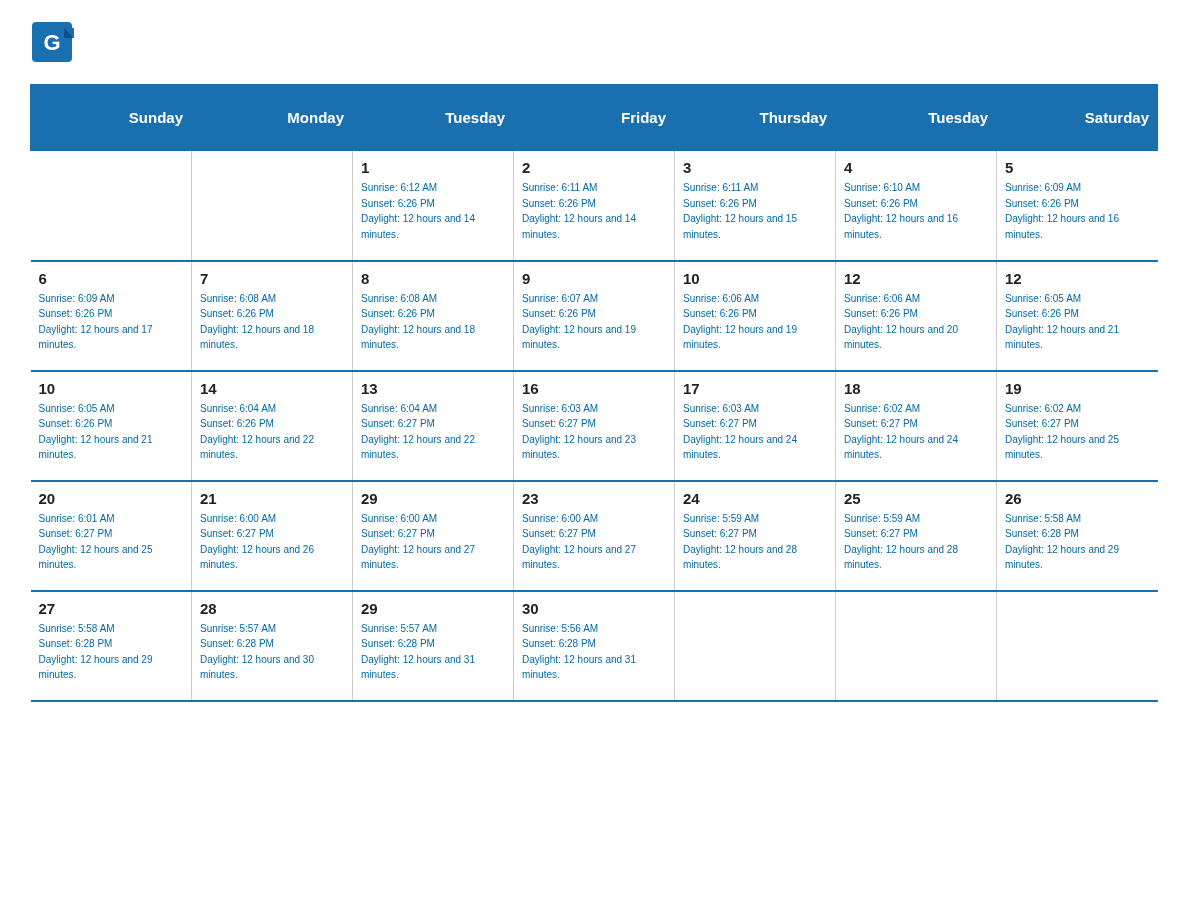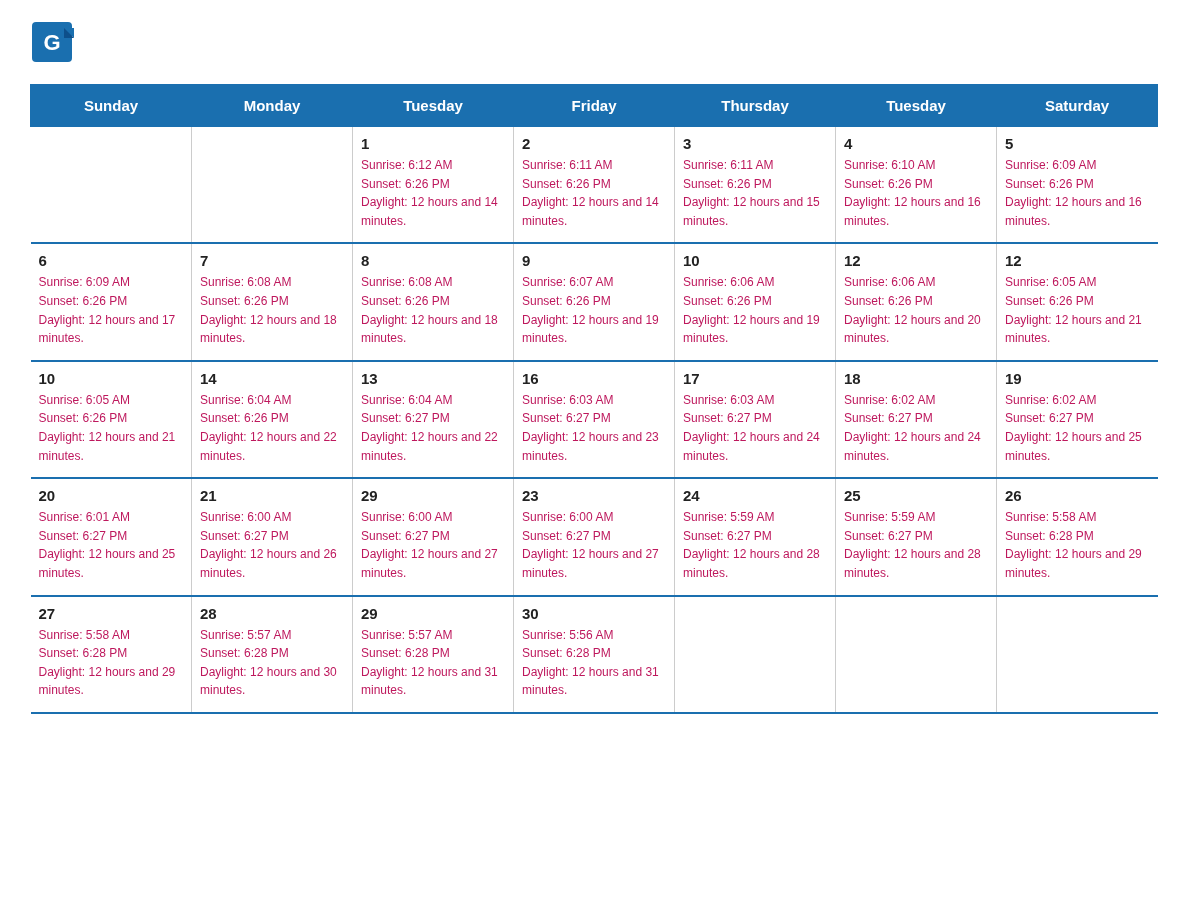--- a/index.html
+++ b/index.html
@@ -44,22 +44,22 @@
       border-collapse: collapse;
       table-layout: fixed;
     }
     thead tr {
       background-color: #1a6faf;
     }
     thead th {
       color: #fff;
       font-size: 15px;
       font-weight: 600;
-      padding: 12px 8px;
-      text-align: center;
+      padding: 24px 8px;
+      text-align: right;
       border: 1px solid #1a6faf;
     }
     tbody tr {
       border-bottom: 2px solid #1a6faf;
     }
     tbody td {
       vertical-align: top;
       padding: 8px 8px 12px 8px;
       font-size: 13px;
       color: #333;
@@ -70,22 +70,22 @@
       border-right: none;
     }
     .day-number {
       font-size: 15px;
       font-weight: bold;
       color: #222;
       display: block;
       margin-bottom: 4px;
     }
     .day-detail {
-      color: #be185d;
-      font-size: 12px;
+      color: #0369a1;
+      font-size: 10px;
       line-height: 1.55;
     }
     .empty-cell {
       background: #fff;
     }
   </style>
 </head>
 <body>
 
 <div class="header">

